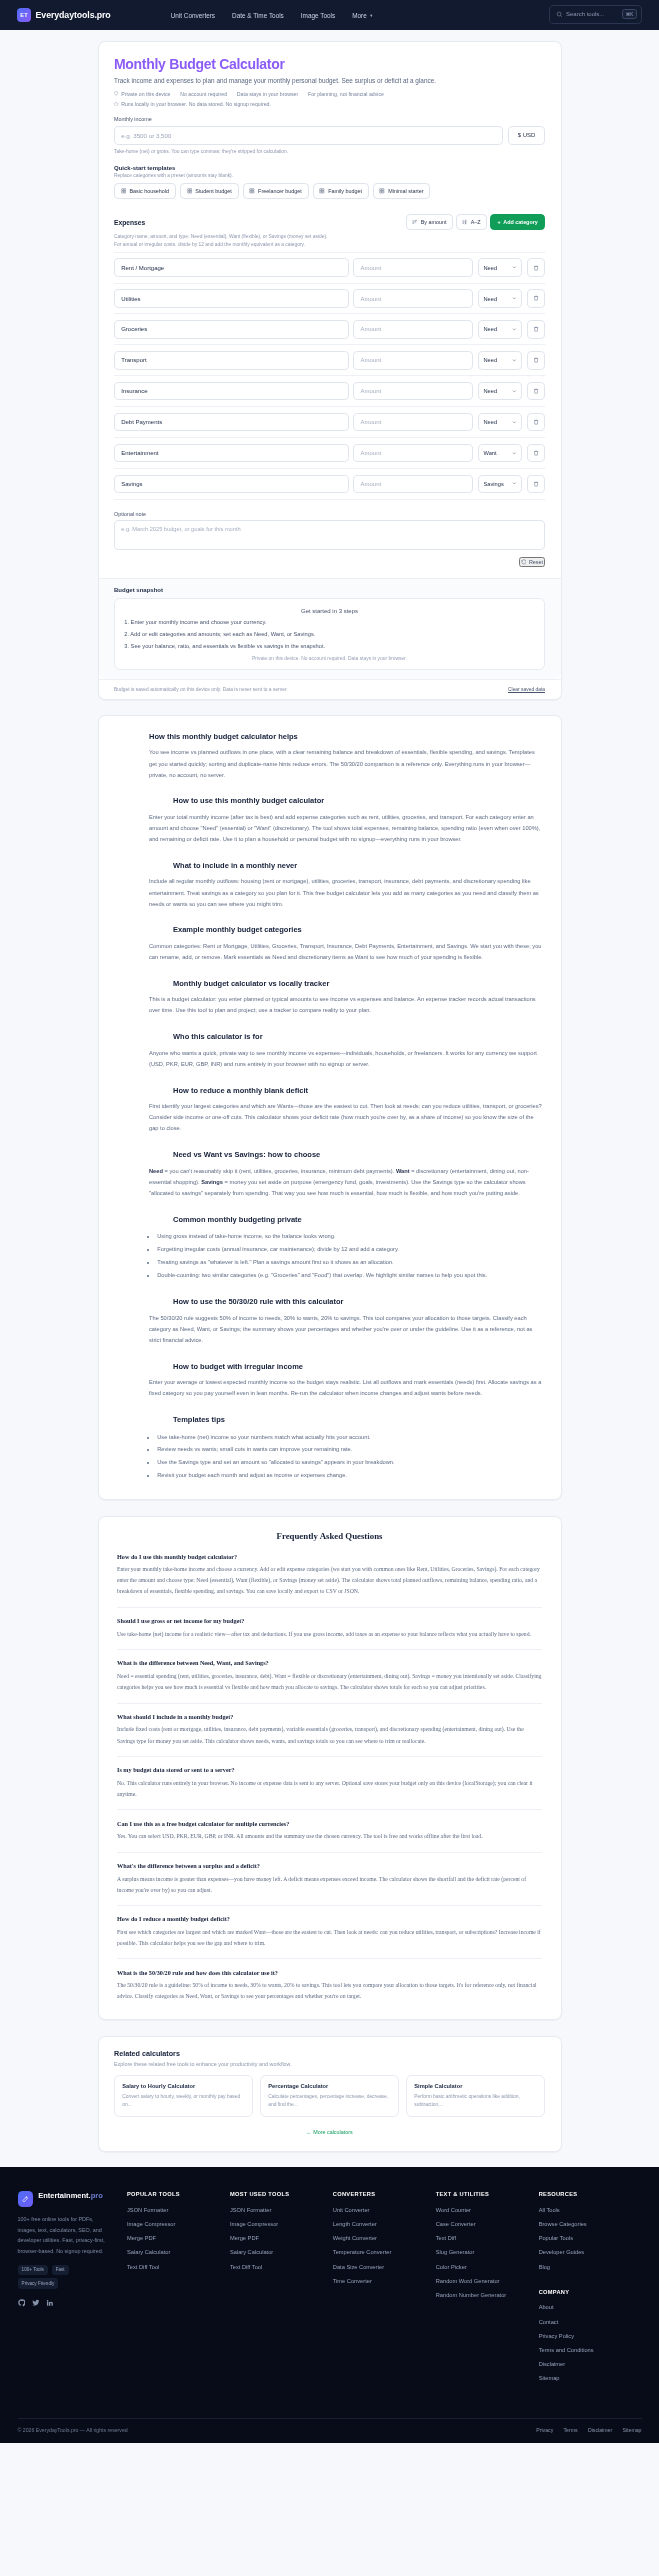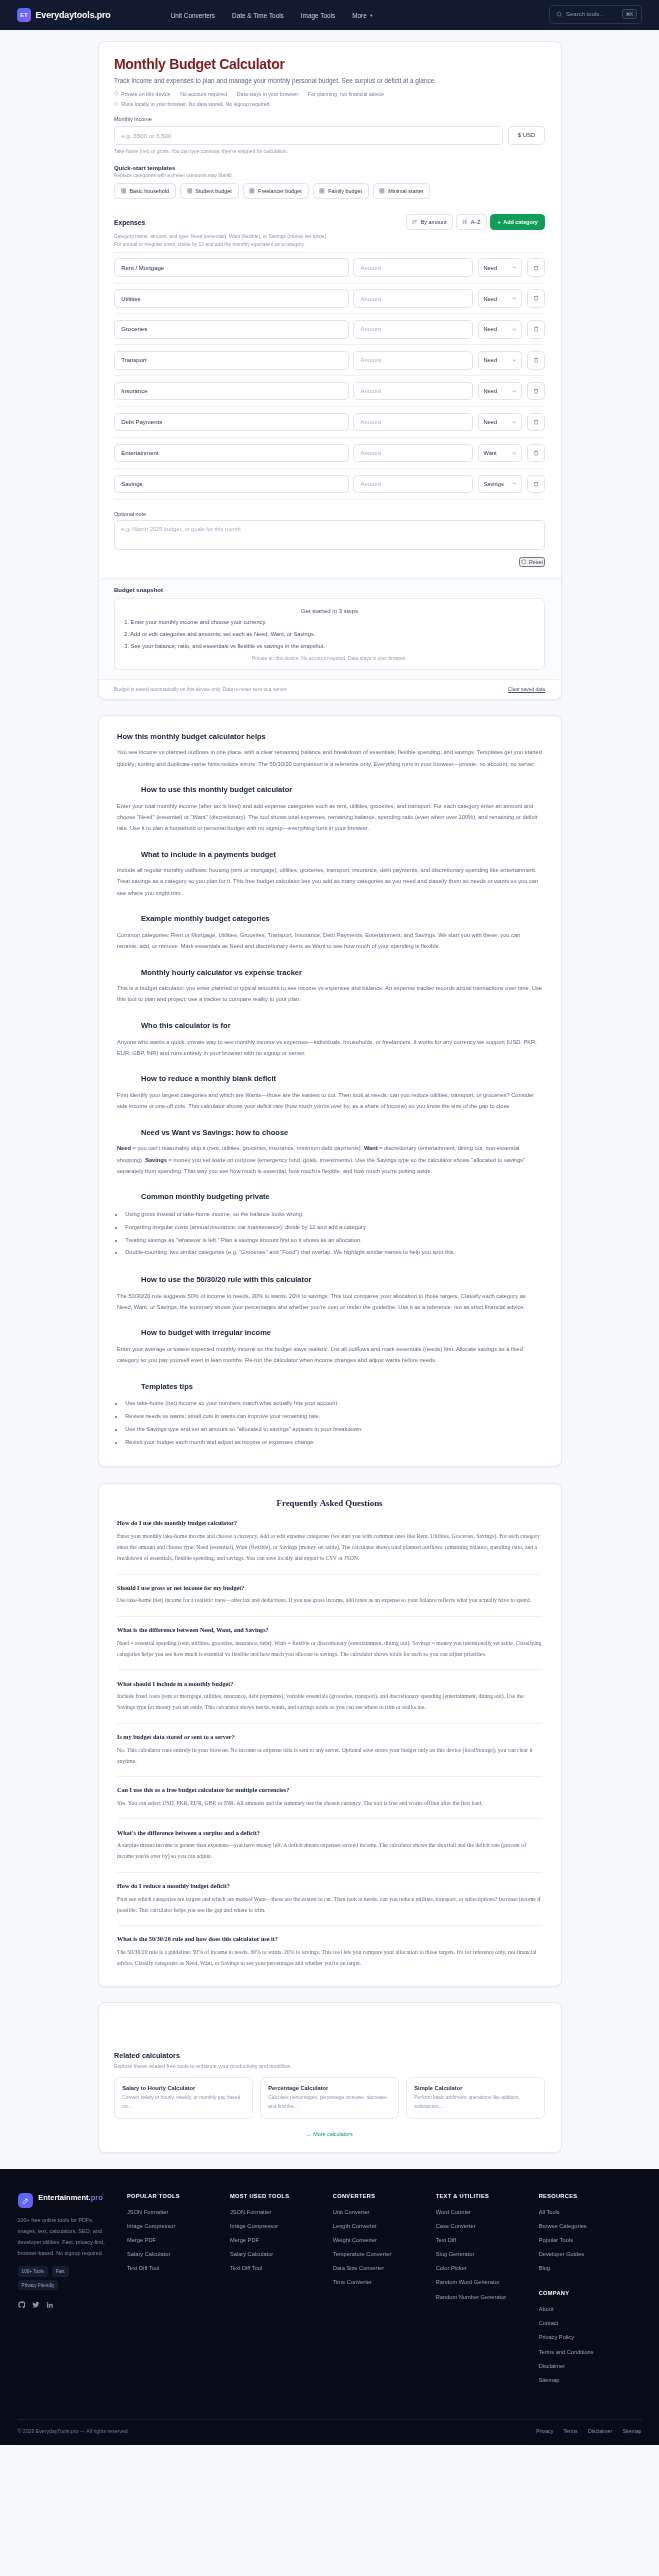--- a/index.html
+++ b/index.html
@@ -54,21 +54,21 @@
   .card {
     width: 464px; margin: 0 auto; background: #fff;
     border: 0.5px solid #e7eaf1; border-radius: 7.2px;
     box-shadow: 0 0.5px 1px rgba(16,24,40,.04);
   }
   .spacer-22 { height: 11.3px; }
   .spacer-30 { height: 15.5px; }
 
   
   .hero { padding: 13.4px 15.5px 9.3px; }
-  h1 { font-size: 14px; letter-spacing: -0.3px; color: #7f1d1d; font-weight: bold; }
+  h1 { font-size: 14px; letter-spacing: -0.3px; color: #8b5cf6; font-weight: bold; }
   .lede { margin-top: 5.2px; font-size: 6.4px; color: #5a6780; }
   .chips { margin-top: 6.7px; display: flex; align-items: center; gap: 9.8px; }
   .chip { font-size: 5.2px; color: #7a869e; display: flex; align-items: center; gap: 2.6px; }
   .chipline { margin-top: 4.6px; font-size: 5.2px; color: #7a869e; display: flex; align-items: center; gap: 2.6px; }
 
   
   .sec { padding: 0 15.5px; }
   .label { font-size: 5.4px; color: #46536c; margin-bottom: 3.1px; }
   .row-income { display: flex; gap: 4.6px; }
   .input {
@@ -157,38 +157,38 @@
 
   .save-row {
     display: flex; align-items: center; justify-content: space-between;
     padding: 6.2px 15.5px 7.2px; border-top: 0.5px solid #eef0f5; background: #fff;
     border-radius: 0 0 7.2px 7.2px;
   }
   .save-txt { font-size: 4.9px; color: #8c97ad; }
   .save-link { font-size: 4.9px; color: #46536c; text-decoration: underline; }
 
   
-  .article { padding: 15.5px 18.5px 17.5px; }
+  .article { padding: 15.5px 18.5px 17.5px; margin-left: 32px; }
   .article h2 { font-size: 7.5px; color: #16203a; font-weight: bold; margin-bottom: 6.7px; }
   .article h2.nx { margin-top: 15.5px; padding-left: 24px; }
   .article p { font-size: 5.7px; line-height: 1.95; color: #5d6a83; }
   .article ul { margin: 2.1px 0 0 8.2px; }
   .article li { font-size: 5.7px; line-height: 2.25; color: #5d6a83; }
   .article b { color: #2b3752; }
 
   
   .faq { padding: 14.4px 18.5px 16.5px; font-family: Liberation Serif, serif; }
   .faq-title { text-align: center; font-size: 8.8px; font-weight: bold; color: #16203a; margin-bottom: 11.3px; }
   .faq-item { padding: 0 0 9.3px; border-bottom: 0.5px solid #eef0f5; margin-bottom: 9.3px; }
   .faq-item:last-child { border-bottom: none; margin-bottom: 0; padding-bottom: 0; }
   .faq-q { font-size: 6.2px; font-weight: bold; color: #16203a; margin-bottom: 4.6px; }
   .faq-a { font-size: 5.7px; line-height: 1.95; color: #5d6a83; }
 
   
-  .rel { padding: 12.4px 15.5px 14.4px; margin-top: 35px; }
+  .rel { padding: 12.4px 15.5px 14.4px; }
   .rel h3 { font-size: 7.2px; font-weight: bold; color: #16203a; }
   .rel-sub { margin-top: 3.1px; font-size: 5.4px; color: #8c97ad; }
   .rel-grid { margin-top: 8.2px; display: flex; gap: 7.2px; }
   .rel-card {
     flex: 1; border: 0.5px solid #e7eaf1; border-radius: 5.7px; background: #fff;
     padding: 6.7px 7.2px;
   }
   .rel-card .t { font-size: 5.7px; font-weight: bold; color: #1c2742; }
   .rel-card .d { margin-top: 3.6px; font-size: 4.9px; line-height: 1.7; color: #8c97ad; }
   .more-wrap { margin-top: 10.3px; text-align: center; }
@@ -536,25 +536,25 @@
   </div>
 
   <div class="spacer-30"></div>
 
   <div class="card">
     <div class="article" id="article-body">
         <h2 class="">How this monthly budget calculator helps</h2>
         <p>You see income vs planned outflows in one place, with a clear remaining balance and breakdown of essentials, flexible spending, and savings. Templates get you started quickly; sorting and duplicate-name hints reduce errors. The 50/30/20 comparison is a reference only. Everything runs in your browser—private, no account, no server.</p>
         <h2 class="nx">How to use this monthly budget calculator</h2>
         <p>Enter your total monthly income (after tax is best) and add expense categories such as rent, utilities, groceries, and transport. For each category enter an amount and choose "Need" (essential) or "Want" (discretionary). The tool shows total expenses, remaining balance, spending ratio (even when over 100%), and remaining or deficit rate. Use it to plan a household or personal budget with no signup—everything runs in your browser.</p>
-        <h2 class="nx">What to include in a payments budget</h2>
+        <h2 class="nx">What to include in a monthly never</h2>
         <p>Include all regular monthly outflows: housing (rent or mortgage), utilities, groceries, transport, insurance, debt payments, and discretionary spending like entertainment. Treat savings as a category so you plan for it. This free budget calculator lets you add as many categories as you need and classify them as needs or wants so you can see where you might trim.</p>
         <h2 class="nx">Example monthly budget categories</h2>
         <p>Common categories: Rent or Mortgage, Utilities, Groceries, Transport, Insurance, Debt Payments, Entertainment, and Savings. We start you with these; you can rename, add, or remove. Mark essentials as Need and discretionary items as Want to see how much of your spending is flexible.</p>
-        <h2 class="nx">Monthly hourly calculator vs expense tracker</h2>
+        <h2 class="nx">Monthly budget calculator vs locally tracker</h2>
         <p>This is a budget calculator: you enter planned or typical amounts to see income vs expenses and balance. An expense tracker records actual transactions over time. Use this tool to plan and project; use a tracker to compare reality to your plan.</p>
         <h2 class="nx">Who this calculator is for</h2>
         <p>Anyone who wants a quick, private way to see monthly income vs expenses—individuals, households, or freelancers. It works for any currency we support (USD, PKR, EUR, GBP, INR) and runs entirely in your browser with no signup or server.</p>
         <h2 class="nx">How to reduce a monthly blank deficit</h2>
         <p>First identify your largest categories and which are Wants—those are the easiest to cut. Then look at needs: can you reduce utilities, transport, or groceries? Consider side income or one-off cuts. This calculator shows your deficit rate (how much you're over by, as a share of income) so you know the size of the gap to close.</p>
         <h2 class="nx">Need vs Want vs Savings: how to choose</h2>
         <p><b>Need</b> = you can't reasonably skip it (rent, utilities, groceries, insurance, minimum debt payments). <b>Want</b> = discretionary (entertainment, dining out, non-essential shopping). <b>Savings</b> = money you set aside on purpose (emergency fund, goals, investments). Use the Savings type so the calculator shows "allocated to savings" separately from spending. That way you see how much is essential, how much is flexible, and how much you're putting aside.</p>
         <h2 class="nx">Common monthly budgeting private</h2>
         <ul>
           <li>Using gross instead of take-home income, so the balance looks wrong.</li>

